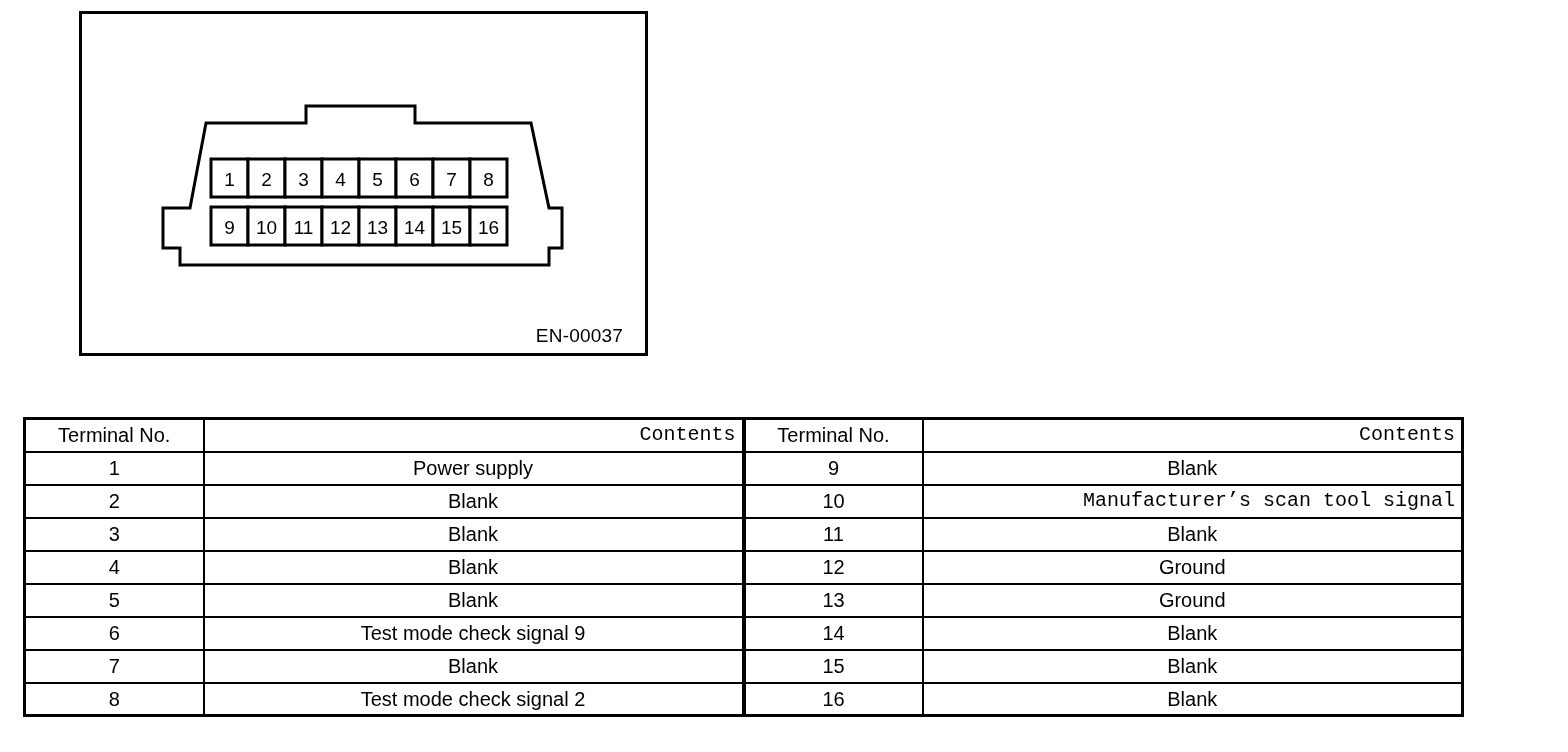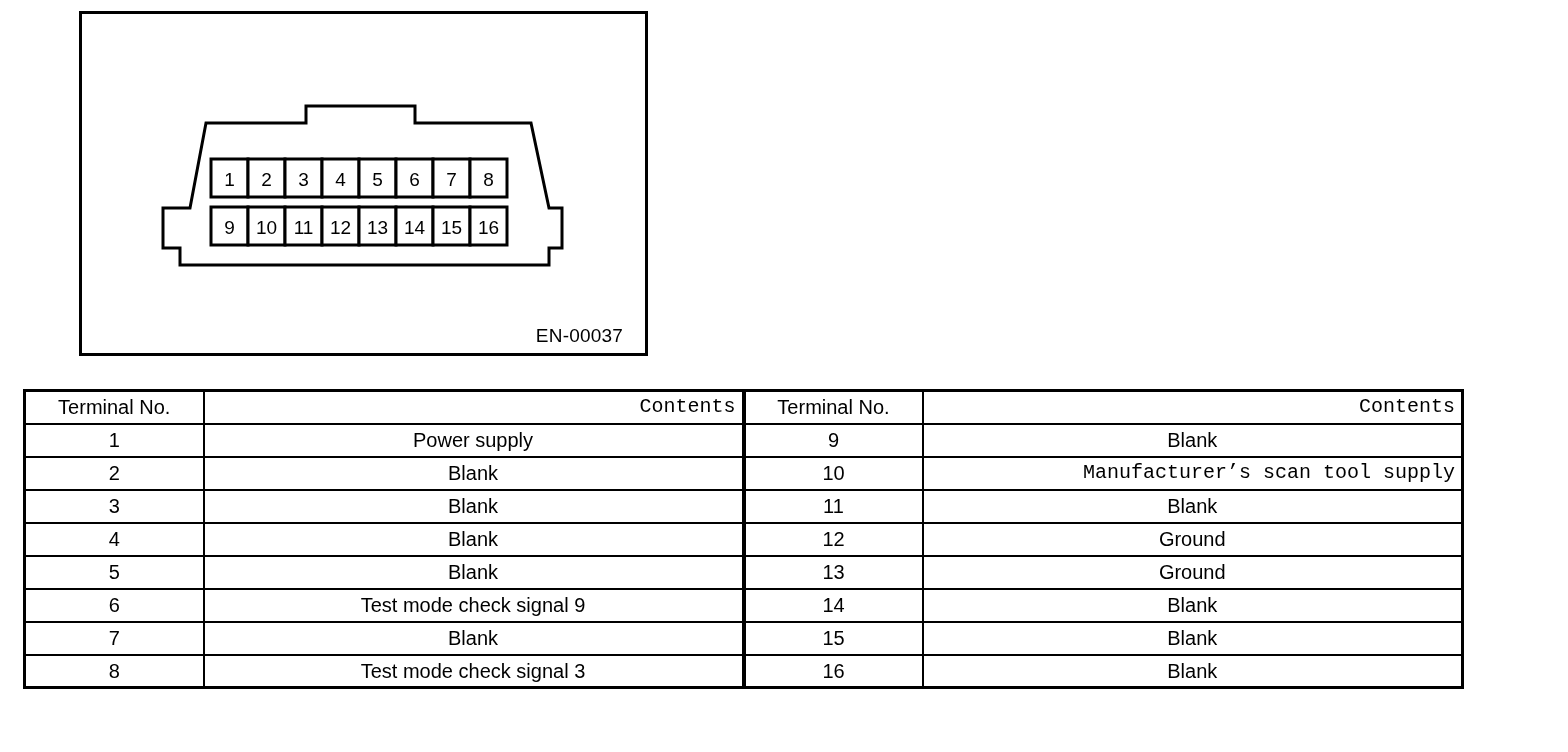--- a/index.html
+++ b/index.html
@@ -70,20 +70,21 @@
     height: 33px;
     padding: 0 6px;
     box-sizing: border-box;
     line-height: 1.1;
     white-space: nowrap;
     overflow: hidden;
   }
   
   #terminal-table {
     border: 3px solid #000;
+    margin-top: 28px;
   }
   .col-term {
     width: 179px;
     text-align: center;
   }
   .col-contents {
     text-align: center;
   }
   .col-contents.center {
     text-align: right;
@@ -171,21 +172,21 @@
     <tr>
       <td class="col-term">1</td>
       <td class="col-contents">Power supply</td>
       <td class="col-term mid-sep">9</td>
       <td class="col-contents">Blank</td>
     </tr>
     <tr>
       <td class="col-term">2</td>
       <td class="col-contents">Blank</td>
       <td class="col-term mid-sep">10</td>
-      <td class="col-contents center">Manufacturer’s scan tool supply</td>
+      <td class="col-contents center">Manufacturer’s scan tool signal</td>
     </tr>
     <tr>
       <td class="col-term">3</td>
       <td class="col-contents">Blank</td>
       <td class="col-term mid-sep">11</td>
       <td class="col-contents">Blank</td>
     </tr>
     <tr>
       <td class="col-term">4</td>
       <td class="col-contents">Blank</td>
@@ -205,18 +206,18 @@
       <td class="col-contents">Blank</td>
     </tr>
     <tr>
       <td class="col-term">7</td>
       <td class="col-contents">Blank</td>
       <td class="col-term mid-sep">15</td>
       <td class="col-contents">Blank</td>
     </tr>
     <tr>
       <td class="col-term">8</td>
-      <td class="col-contents">Test mode check signal 3</td>
+      <td class="col-contents">Test mode check signal 2</td>
       <td class="col-term mid-sep">16</td>
       <td class="col-contents">Blank</td>
     </tr>
   </tbody>
 </table>
 
 </body></html>

